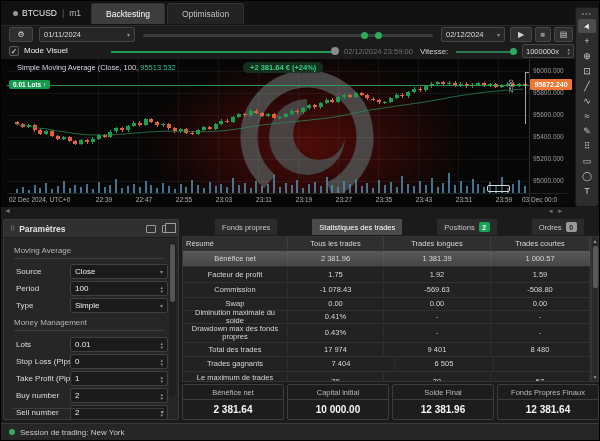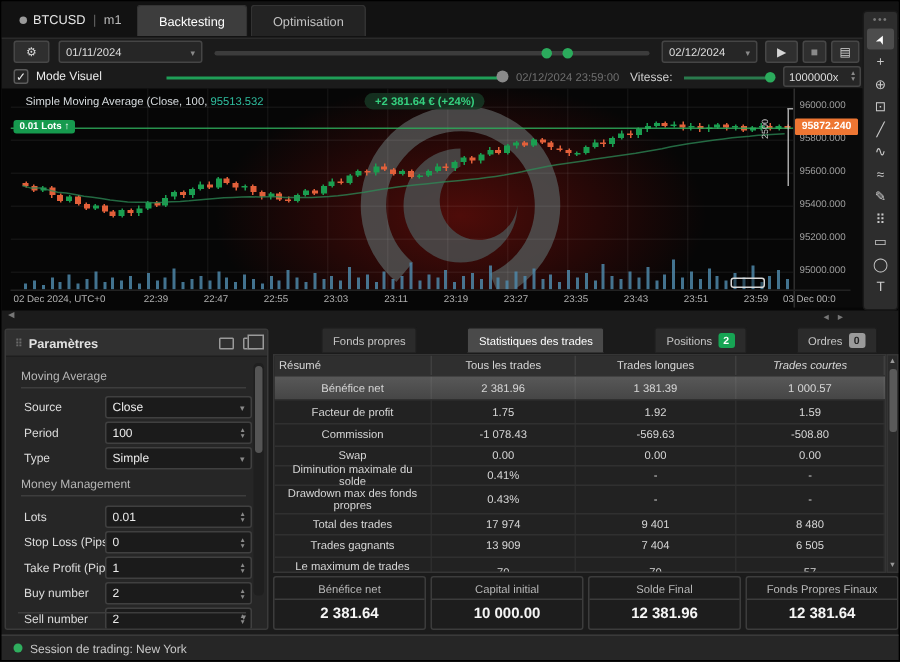--- a/index.html
+++ b/index.html
@@ -646,21 +646,21 @@
         </div>
         <div class="stab">
           <span>Journaux d'évènements</span>
         </div>
       </div>
     <div class="ttable" id="ttable">
         <div class="trow thead" style="height: 14px;">
           <div class="tcell" style="width: 105px;">Résumé</div>
           <div class="tcell" style="width: 96px;">Tous les trades</div>
           <div class="tcell" style="width: 107px;">Trades longues</div>
-          <div class="tcell" style="width: 99px; font-style: italic;">Trades courtes</div>
+          <div class="tcell" style="width: 99px;">Trades courtes</div>
         </div>
         <div class="trow sel" style="height: 16px;">
           <div class="tcell" style="width: 105px;">Bénéfice net</div>
           <div class="tcell" style="width: 96px;">2 381.96</div>
           <div class="tcell" style="width: 107px;">1 381.39</div>
           <div class="tcell" style="width: 99px;">1 000.57</div>
         </div>
         <div class="trow" style="height: 16px;">
           <div class="tcell" style="width: 105px;">Facteur de profit</div>
           <div class="tcell" style="width: 96px;">1.75</div>
@@ -692,21 +692,20 @@
           <div class="tcell" style="width: 99px;">-</div>
         </div>
         <div class="trow" style="height: 14px;">
           <div class="tcell" style="width: 105px;">Total des trades</div>
           <div class="tcell" style="width: 96px;">17 974</div>
           <div class="tcell" style="width: 107px;">9 401</div>
           <div class="tcell" style="width: 99px;">8 480</div>
         </div>
         <div class="trow" style="height: 15px;">
           <div class="tcell" style="width: 105px;">Trades gagnants</div>
-          <div class="tcell" style="width: 96px;">13 909</div>
           <div class="tcell" style="width: 107px;">7 404</div>
           <div class="tcell" style="width: 99px;">6 505</div>
         </div>
         <div class="trow" style="height: 20px;">
           <div class="tcell" style="width: 105px;">Le maximum de trades gagnants consécutifs</div>
           <div class="tcell" style="width: 96px;">70</div>
           <div class="tcell" style="width: 107px;">70</div>
           <div class="tcell" style="width: 99px;">57</div>
         </div>
       </div>

